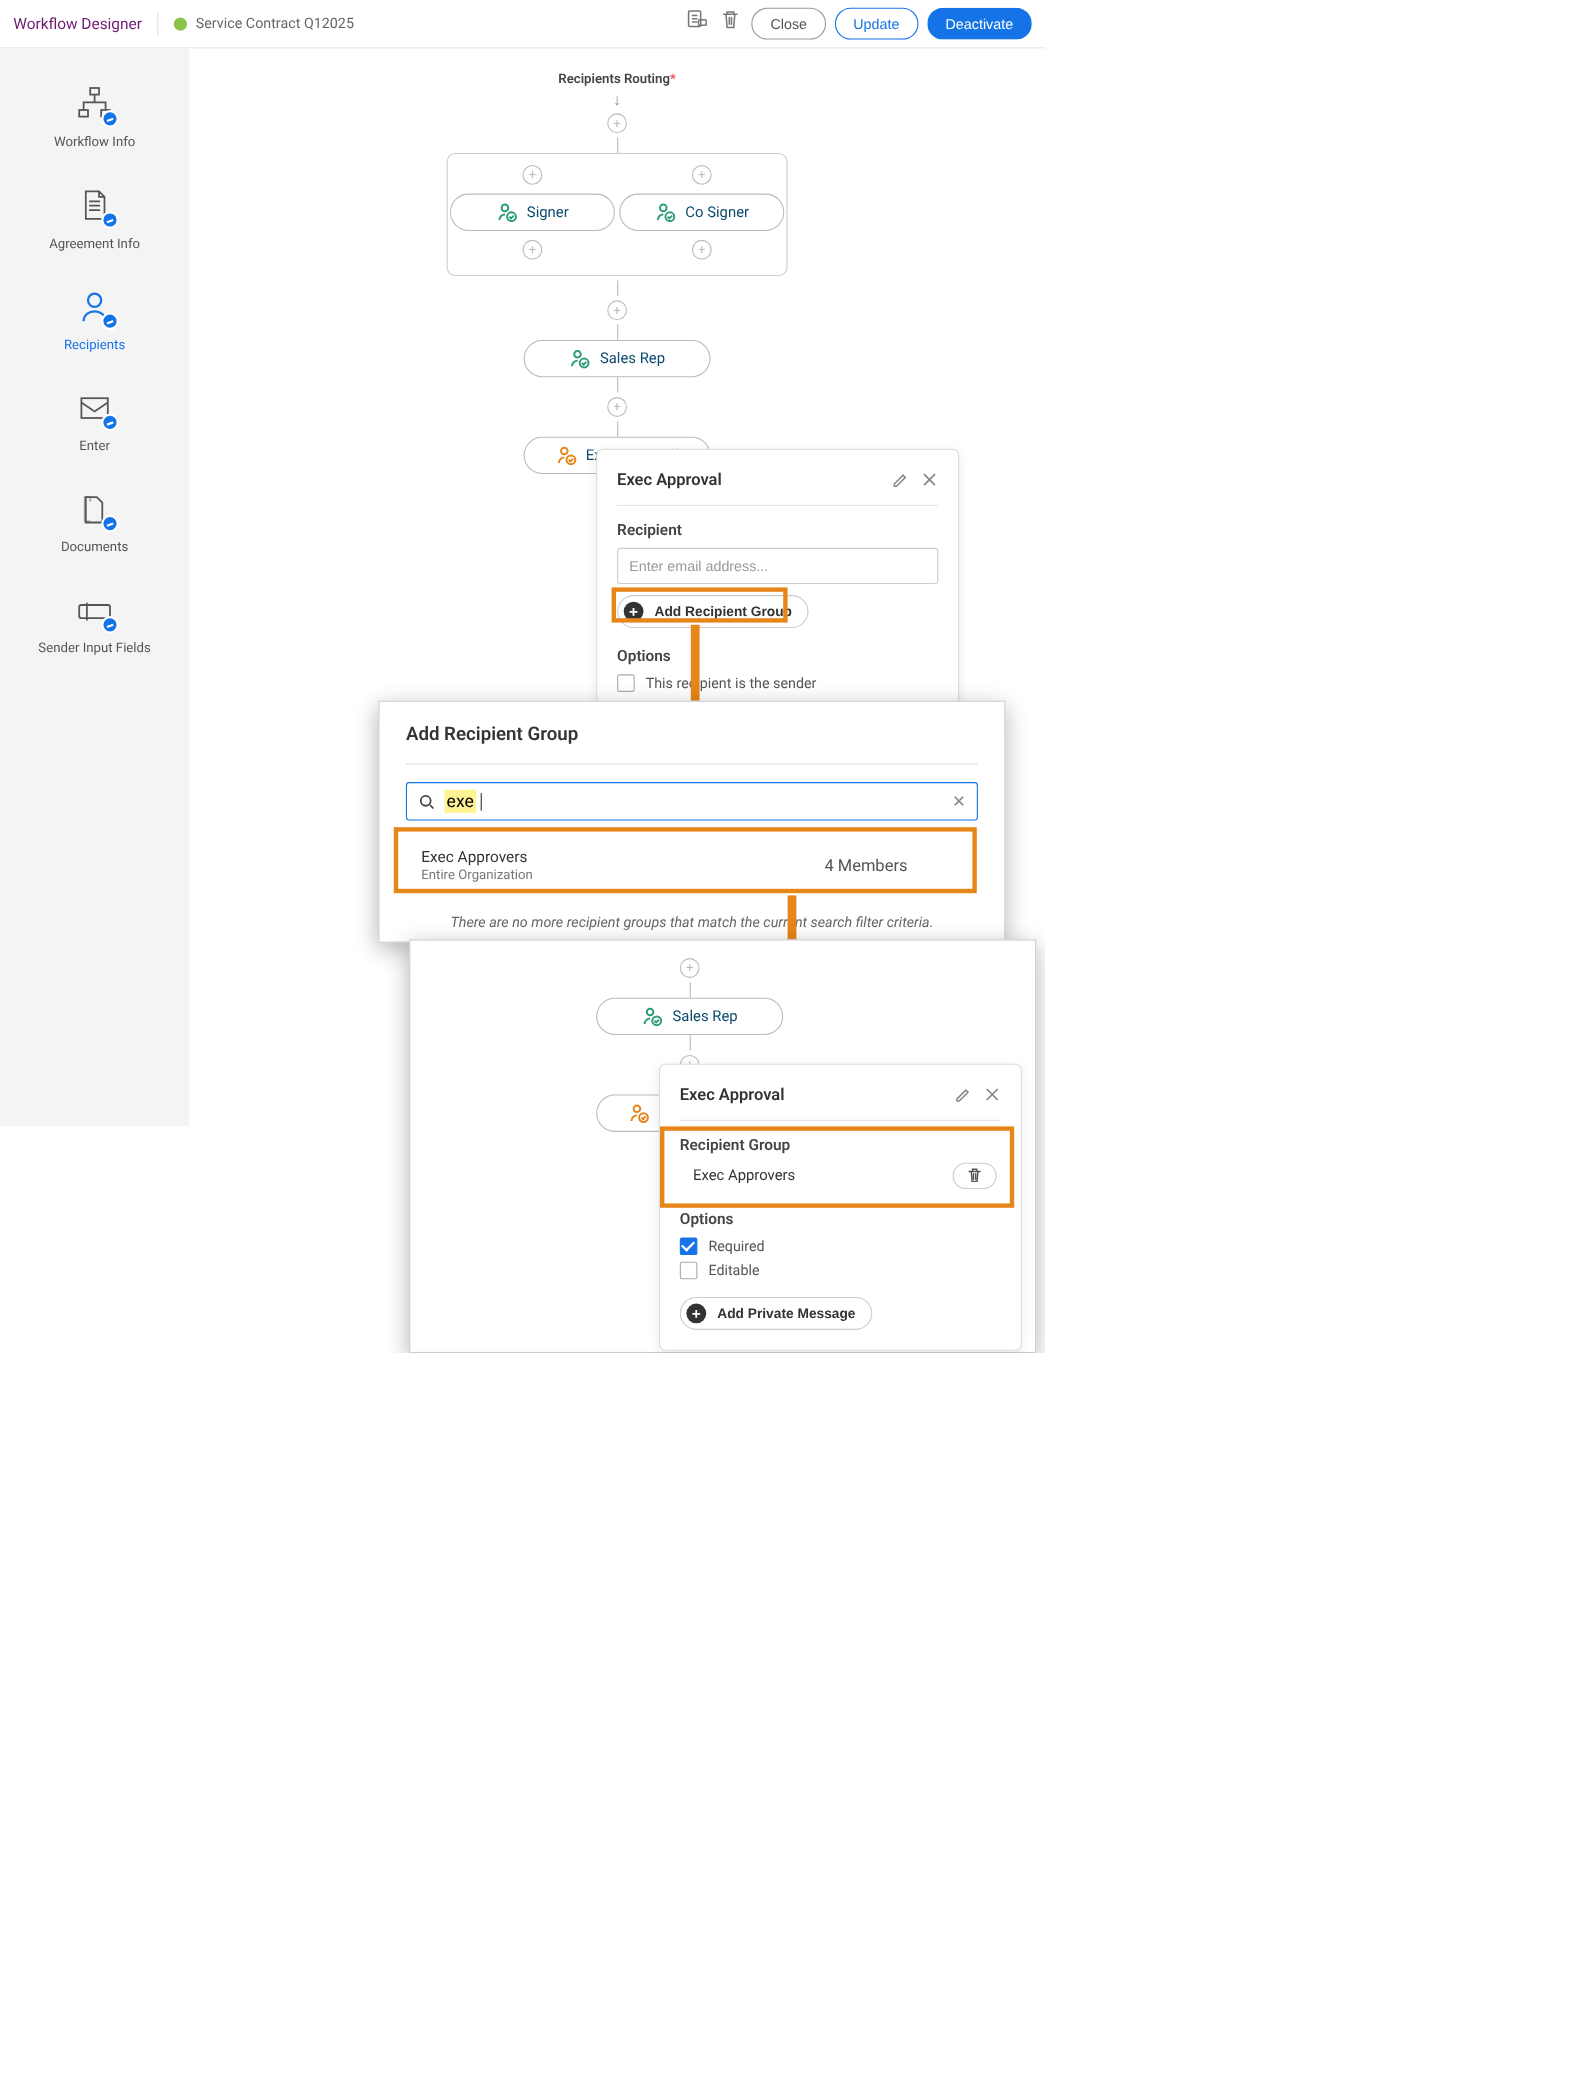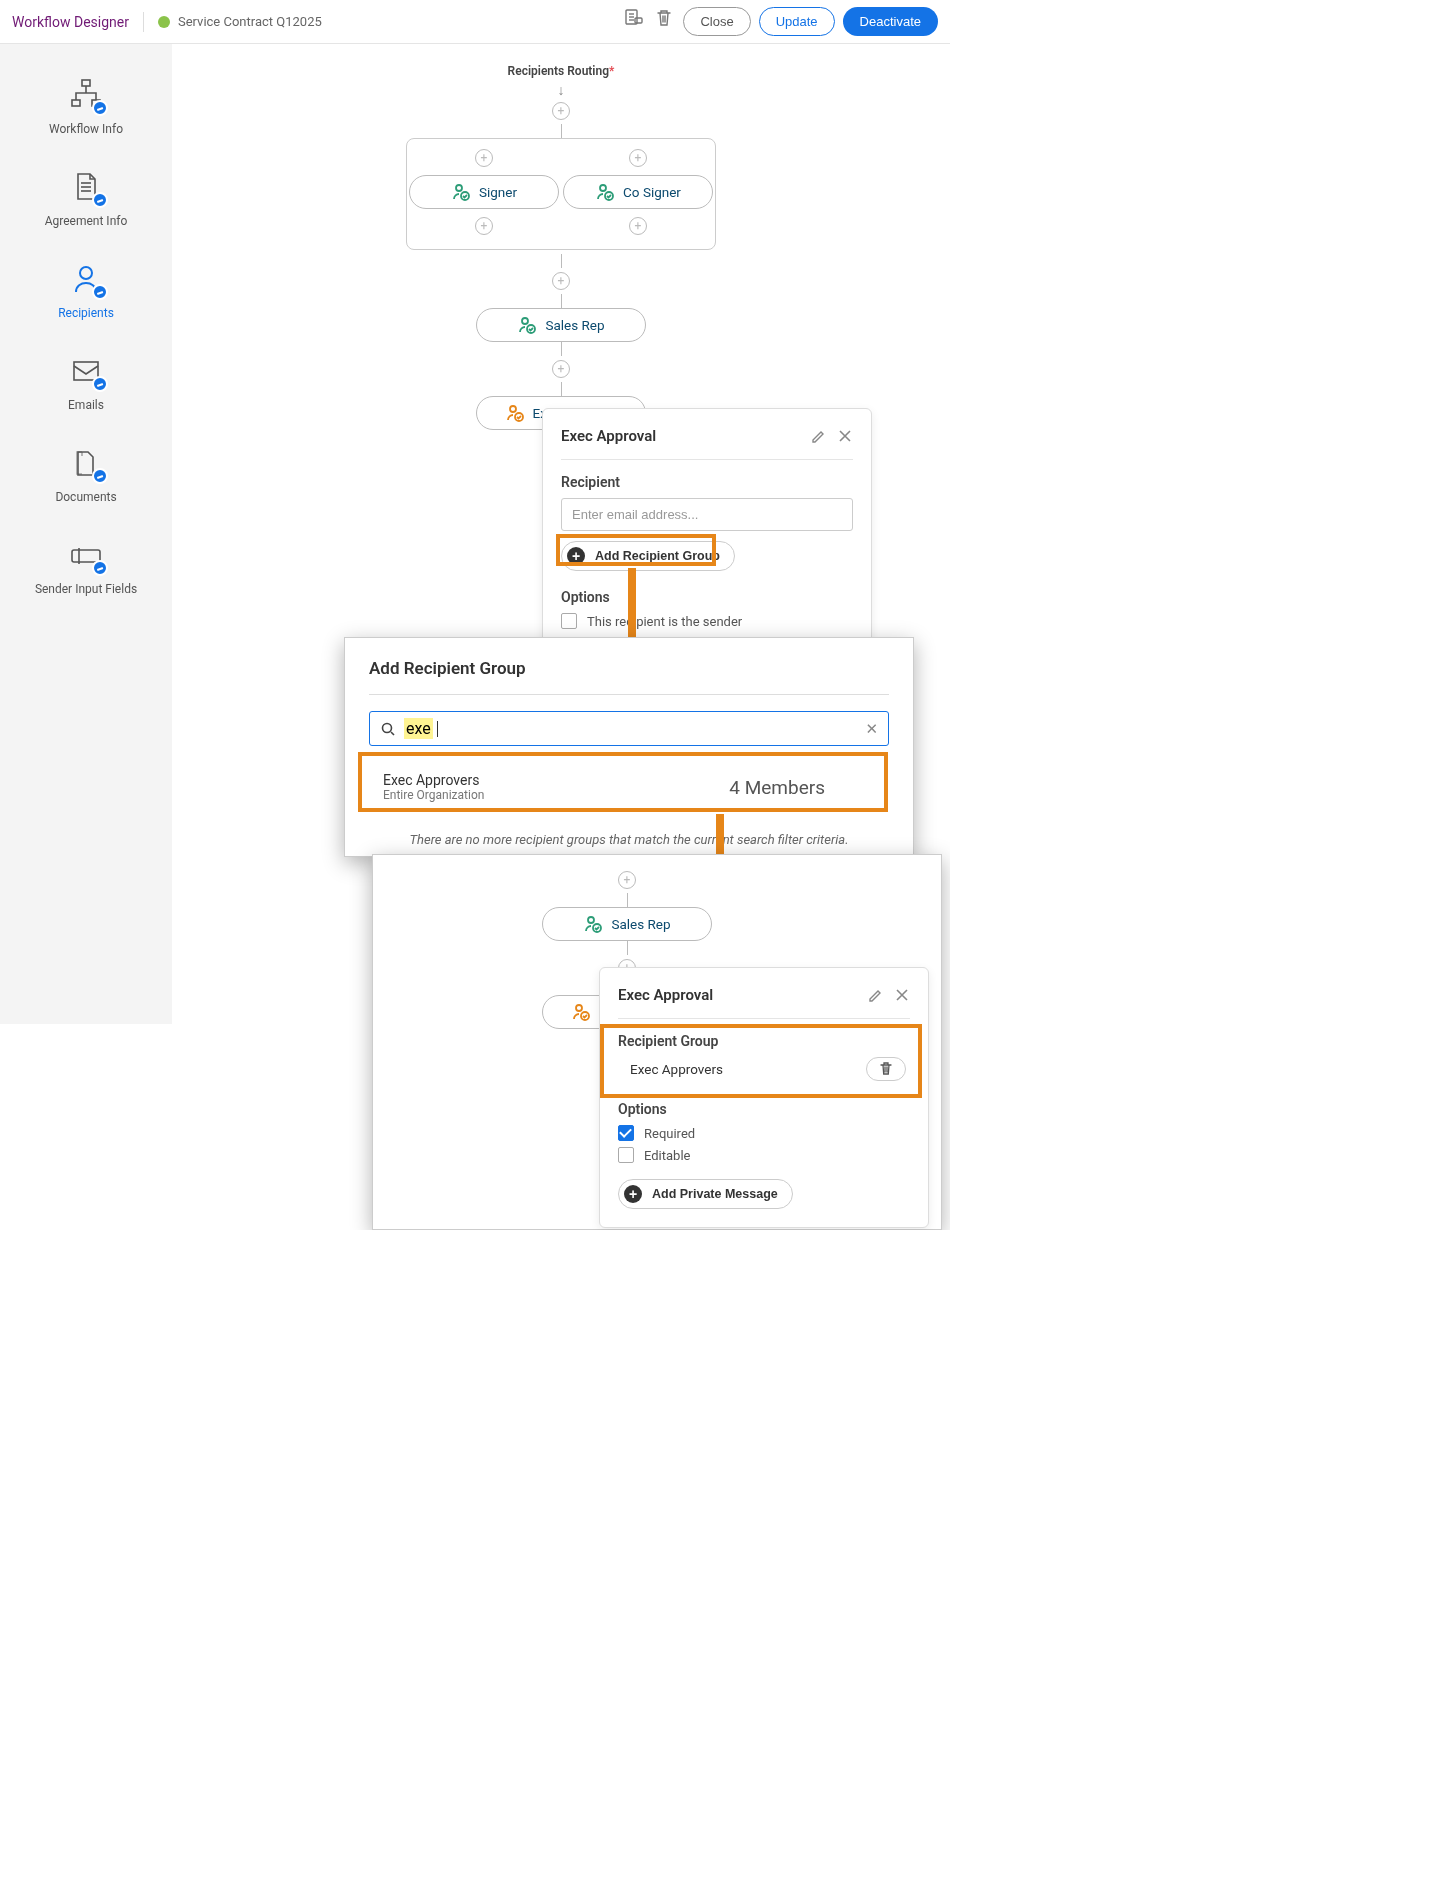--- a/index.html
+++ b/index.html
@@ -72,21 +72,21 @@
 .modal-title { font-size: 17px; font-weight: 600; color: #333; margin-bottom: 16px; }
 .modal-divider { height: 1px; background: #ddd; margin-bottom: 16px; }
 .search-box { display: flex; align-items: center; border: 1.5px solid #1473e6; border-radius: 3px; padding: 6px 10px; gap: 8px; }
 .search-box .highlight { background: #fff493; padding: 1px 2px; }
 .search-box input { border: none; outline: none; flex: 1; font-size: 14px; }
 .search-clear { color: #888; cursor: pointer; font-size: 15px; }
 .result-row { display: flex; align-items: center; padding: 12px 14px; cursor: pointer; }
 .result-info { display: flex; flex-direction: column; }
 .result-name { font-size: 14px; color: #333; }
 .result-sub { font-size: 12px; color: #777; margin-top: 0; }
-.result-members { margin-left: auto; margin-right: 50px; font-size: 19px; color: #555; }
+.result-members { margin-left: auto; margin-right: 50px; font-size: 15px; color: #555; }
 .no-more { text-align: center; font-style: italic; color: #666; font-size: 13px; margin-top: 18px; }
 
 
 .lower-canvas { position: absolute; background: #fff; border: 1px solid #ccc; box-shadow: 0 6px 20px rgba(0,0,0,.3); }
 
 .group-pill { display: flex; align-items: center; justify-content: space-between; padding: 0 4px 0 12px; }
 .trash-btn { width: 40px; height: 24px; border: 1px solid #ccc; border-radius: 14px; display: flex; align-items: center; justify-content: center; cursor: pointer; }
 
 svg { display: block; }
 </style>
@@ -156,21 +156,21 @@
     <span>Recipients</span>
   </div>
   <div class="sidebar-item">
     <div class="sidebar-icon">
       <svg width="40" height="36" viewBox="0 0 40 36">
           <rect x="8" y="8" width="24" height="18" stroke="#555" fill="none" stroke-width="1.6"></rect>
           <path d="M8 12l12 8 12-8" stroke="#555" fill="none" stroke-width="1.6"></path>
         </svg>
       <span class="blue-badge"></span>
     </div>
-    <span>Emails</span>
+    <span>Enter</span>
   </div>
   <div class="sidebar-item">
     <div class="sidebar-icon">
       <svg width="40" height="36" viewBox="0 0 40 36">
           <path d="M12 6h10l5 5v18H12z" stroke="#555" fill="none" stroke-width="1.6"></path>
           <path d="M16 10v-4M16 6l-5 0v22h5" stroke="#555" fill="none" stroke-width="1.6" opacity=".5"></path>
         </svg>
       <span class="blue-badge"></span>
     </div>
     <span>Documents</span>

